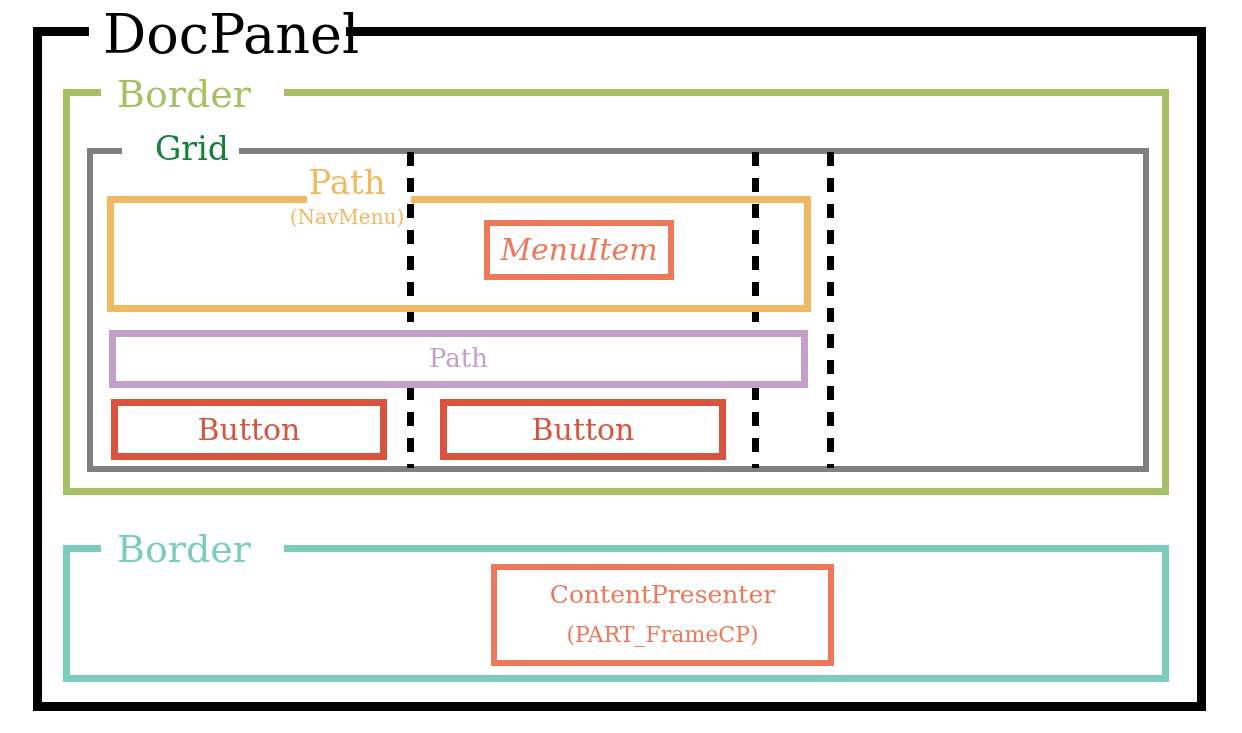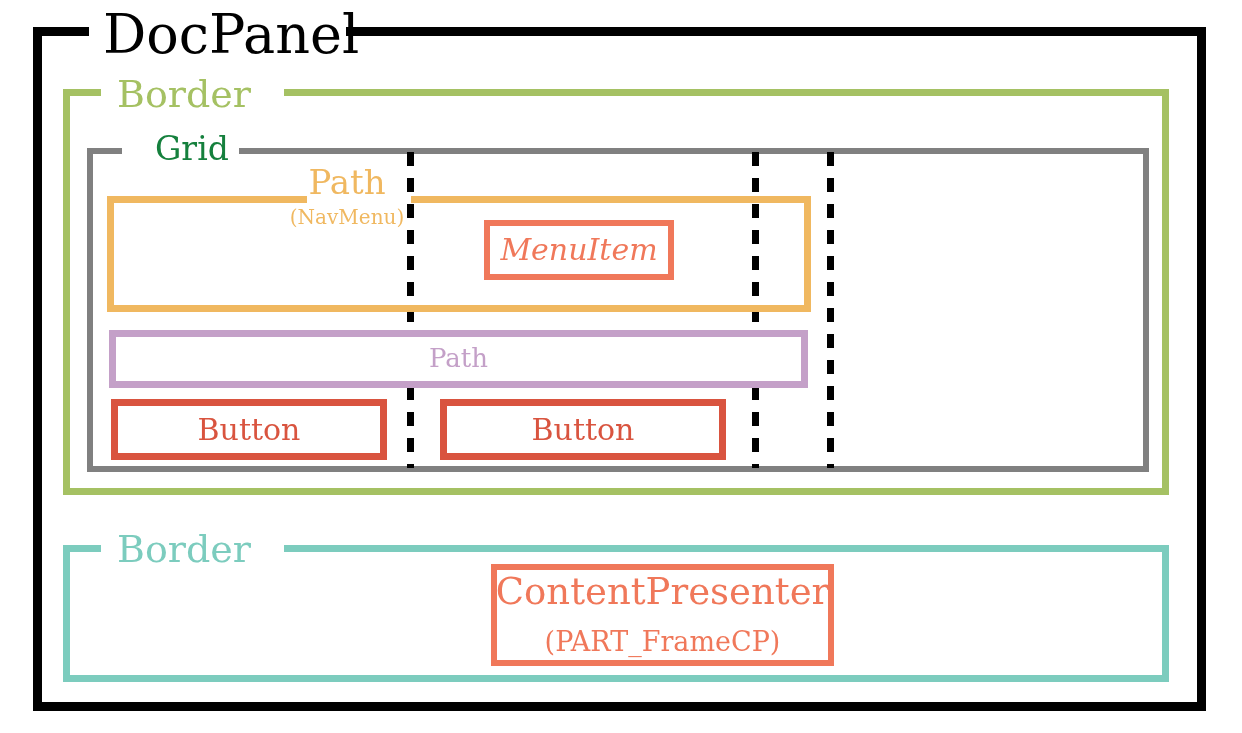--- a/index.html
+++ b/index.html
@@ -105,17 +105,17 @@
   <div class="frame" style="--bw:7px;color:#7cccbe;left:63px;top:545px;width:1106px;height:137px;">
     <div class="edge left"></div>
     <div class="edge right"></div>
     <div class="edge bottom"></div>
     <div class="edge top-l" style="width:38px;"></div>
     <div class="edge top-r" style="width:885px;"></div>
   </div>
   <div class="caption" style="color:#7cccbe;left:117px;top:530px;font-size:38px;">Border</div>
 
   <div class="box" style="border:6px solid #f0785a;color:#f0785a;left:491px;top:564px;width:343px;height:102px;">
-    <div class="main" style="font-size:37px;">ContentPresenter</div>
-    <div class="sub" style="font-size:27px;margin-top:14px;">(PART_FrameCP)</div>
+    <div class="main" style="font-size:25px;">ContentPresenter</div>
+    <div class="sub" style="font-size:22px;margin-top:14px;">(PART_FrameCP)</div>
   </div>
 
 </div>
 
 </body></html>

